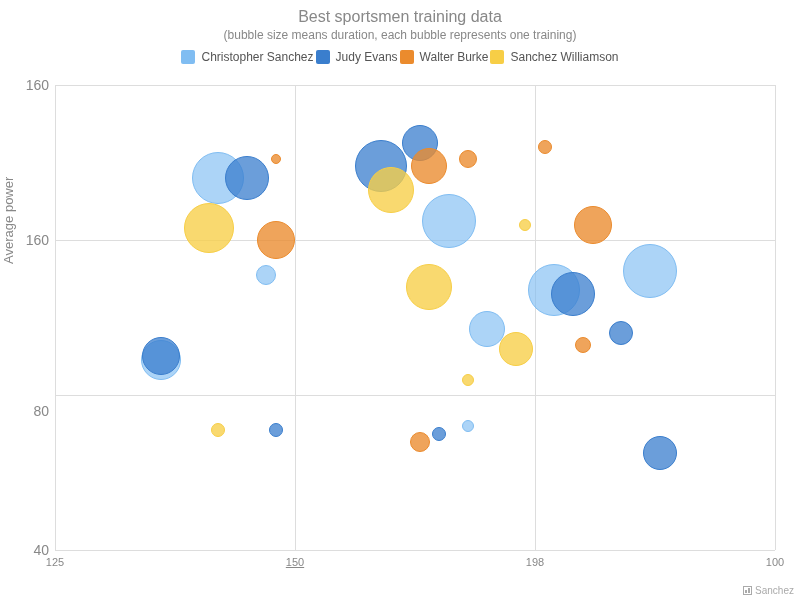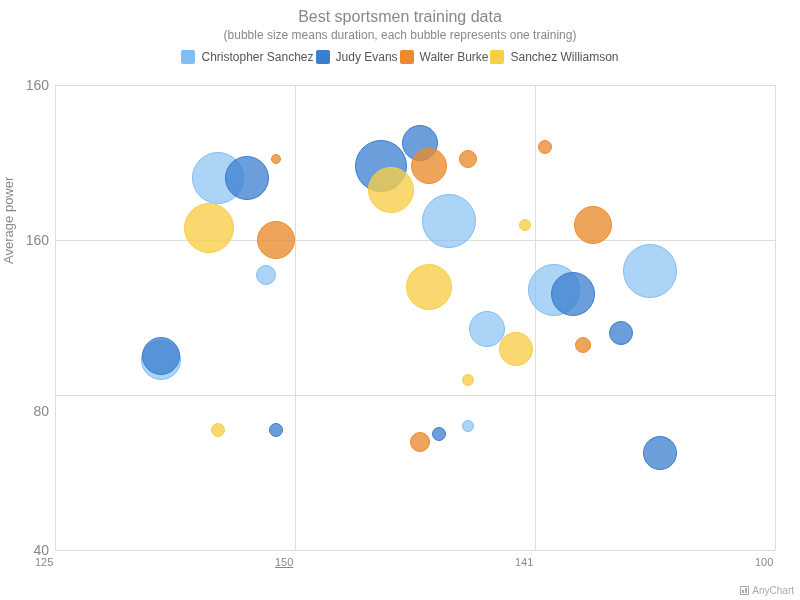--- a/index.html
+++ b/index.html
@@ -8,21 +8,21 @@
   .title { text-align: center; color: #888; font-size: 16px; padding-top: 8px; font-weight: normal; }
   .subtitle { text-align: center; color: #888; font-size: 12px; padding-top: 2px; }
   .legend { display: flex; justify-content: center; gap: 2px; padding-top: 8px; font-size: 12px; color: #555; }
   .legend-item { display: flex; align-items: center; gap: 6px; cursor: pointer; }
   .legend-swatch { width: 14px; height: 14px; border-radius: 2px; }
   .plot-area { position: absolute; left: 55px; top: 85px; width: 720px; height: 465px; }
   .grid-line { position: absolute; background: #ddd; }
   .grid-h { width: 100%; height: 1px; }
   .grid-v { height: 100%; width: 1px; }
   .axis-label-y { position: absolute; font-size: 14px; color: #888; text-align: right; width: 30px; left: -36px; transform: translateY(-50%); }
-  .axis-label-x { position: absolute; font-size: 11px; color: #888; width: 40px; bottom: -18px; transform: translateX(-50%); }
+  .axis-label-x { position: absolute; font-size: 11px; color: #888; text-align: center; width: 40px; bottom: -18px; transform: translateX(-50%); }
   .axis-title-x { position: absolute; bottom: 12px; left: 0; right: 0; text-align: center; font-size: 13px; color: #888; }
   .axis-title-y { position: absolute; left: 8px; top: 50%; transform: rotate(-90deg) translateX(50%); transform-origin: left center; font-size: 13px; color: #888; white-space: nowrap; }
   .bubble { position: absolute; border-radius: 50%; transform: translate(-50%, -50%); }
   .credit { position: absolute; bottom: 4px; right: 6px; font-size: 10px; color: #aaa; display: flex; align-items: center; gap: 3px; }
   .credit-icon { display: inline-block; width: 9px; height: 9px; border: 1px solid #aaa; position: relative; }
   .credit-icon::before { content: ''; position: absolute; left: 1px; bottom: 1px; width: 2px; height: 3px; background: #aaa; }
   .credit-icon::after { content: ''; position: absolute; left: 4px; bottom: 1px; width: 2px; height: 5px; background: #aaa; }
 </style>
 </head>
 <body>
@@ -59,21 +59,21 @@
       <div class="axis-label-y" style="top: 326px;">80</div>
       <div class="grid-line grid-h" style="top: 155px;"></div>
       <div class="axis-label-y" style="top: 155px;">160</div>
       <div class="grid-line grid-h" style="top: 0px;"></div>
       <div class="axis-label-y" style="top: 0px;">160</div>
       <div class="grid-line grid-v" style="left: 0px;"></div>
       <div class="axis-label-x" style="left: 0px;">125</div>
       <div class="grid-line grid-v" style="left: 240px;"></div>
       <div class="axis-label-x" style="left: 240px; text-decoration: underline;">150</div>
       <div class="grid-line grid-v" style="left: 480px;"></div>
-      <div class="axis-label-x" style="left: 480px;">141</div>
+      <div class="axis-label-x" style="left: 480px;">198</div>
       <div class="grid-line grid-v" style="left: 720px;"></div>
       <div class="axis-label-x" style="left: 720px;">100</div>
       <div class="bubble" style="left: 163.2px; top: 93px; width: 52px; height: 52px; background: rgba(128, 189, 242, 0.65); border: 1px solid rgb(128, 189, 242);"></div>
       <div class="bubble" style="left: 211.2px; top: 189.875px; width: 20px; height: 20px; background: rgba(128, 189, 242, 0.65); border: 1px solid rgb(128, 189, 242);"></div>
       <div class="bubble" style="left: 393.6px; top: 135.625px; width: 54px; height: 54px; background: rgba(128, 189, 242, 0.65); border: 1px solid rgb(128, 189, 242);"></div>
       <div class="bubble" style="left: 432px; top: 244.125px; width: 36px; height: 36px; background: rgba(128, 189, 242, 0.65); border: 1px solid rgb(128, 189, 242);"></div>
       <div class="bubble" style="left: 499.2px; top: 205.375px; width: 52px; height: 52px; background: rgba(128, 189, 242, 0.65); border: 1px solid rgb(128, 189, 242);"></div>
       <div class="bubble" style="left: 595.2px; top: 186px; width: 54px; height: 54px; background: rgba(128, 189, 242, 0.65); border: 1px solid rgb(128, 189, 242);"></div>
       <div class="bubble" style="left: 105.6px; top: 275.125px; width: 40px; height: 40px; background: rgba(128, 189, 242, 0.65); border: 1px solid rgb(128, 189, 242);"></div>
       <div class="bubble" style="left: 412.8px; top: 341px; width: 12px; height: 12px; background: rgba(128, 189, 242, 0.65); border: 1px solid rgb(128, 189, 242);"></div>
@@ -99,15 +99,15 @@
       <div class="bubble" style="left: 374.4px; top: 201.5px; width: 46px; height: 46px; background: rgba(247, 206, 70, 0.78); border: 1px solid rgb(247, 206, 70);"></div>
       <div class="bubble" style="left: 470.4px; top: 139.5px; width: 12px; height: 12px; background: rgba(247, 206, 70, 0.78); border: 1px solid rgb(247, 206, 70);"></div>
       <div class="bubble" style="left: 460.8px; top: 263.5px; width: 34px; height: 34px; background: rgba(247, 206, 70, 0.78); border: 1px solid rgb(247, 206, 70);"></div>
       <div class="bubble" style="left: 412.8px; top: 294.5px; width: 12px; height: 12px; background: rgba(247, 206, 70, 0.78); border: 1px solid rgb(247, 206, 70);"></div>
       <div class="bubble" style="left: 163.2px; top: 344.875px; width: 14px; height: 14px; background: rgba(247, 206, 70, 0.78); border: 1px solid rgb(247, 206, 70);"></div>
     </div>
 
 
   <div class="credit">
     <span class="credit-icon"></span>
-    <span>AnyChart</span>
+    <span>Sanchez</span>
   </div>
 </div>
 
 </body></html>

